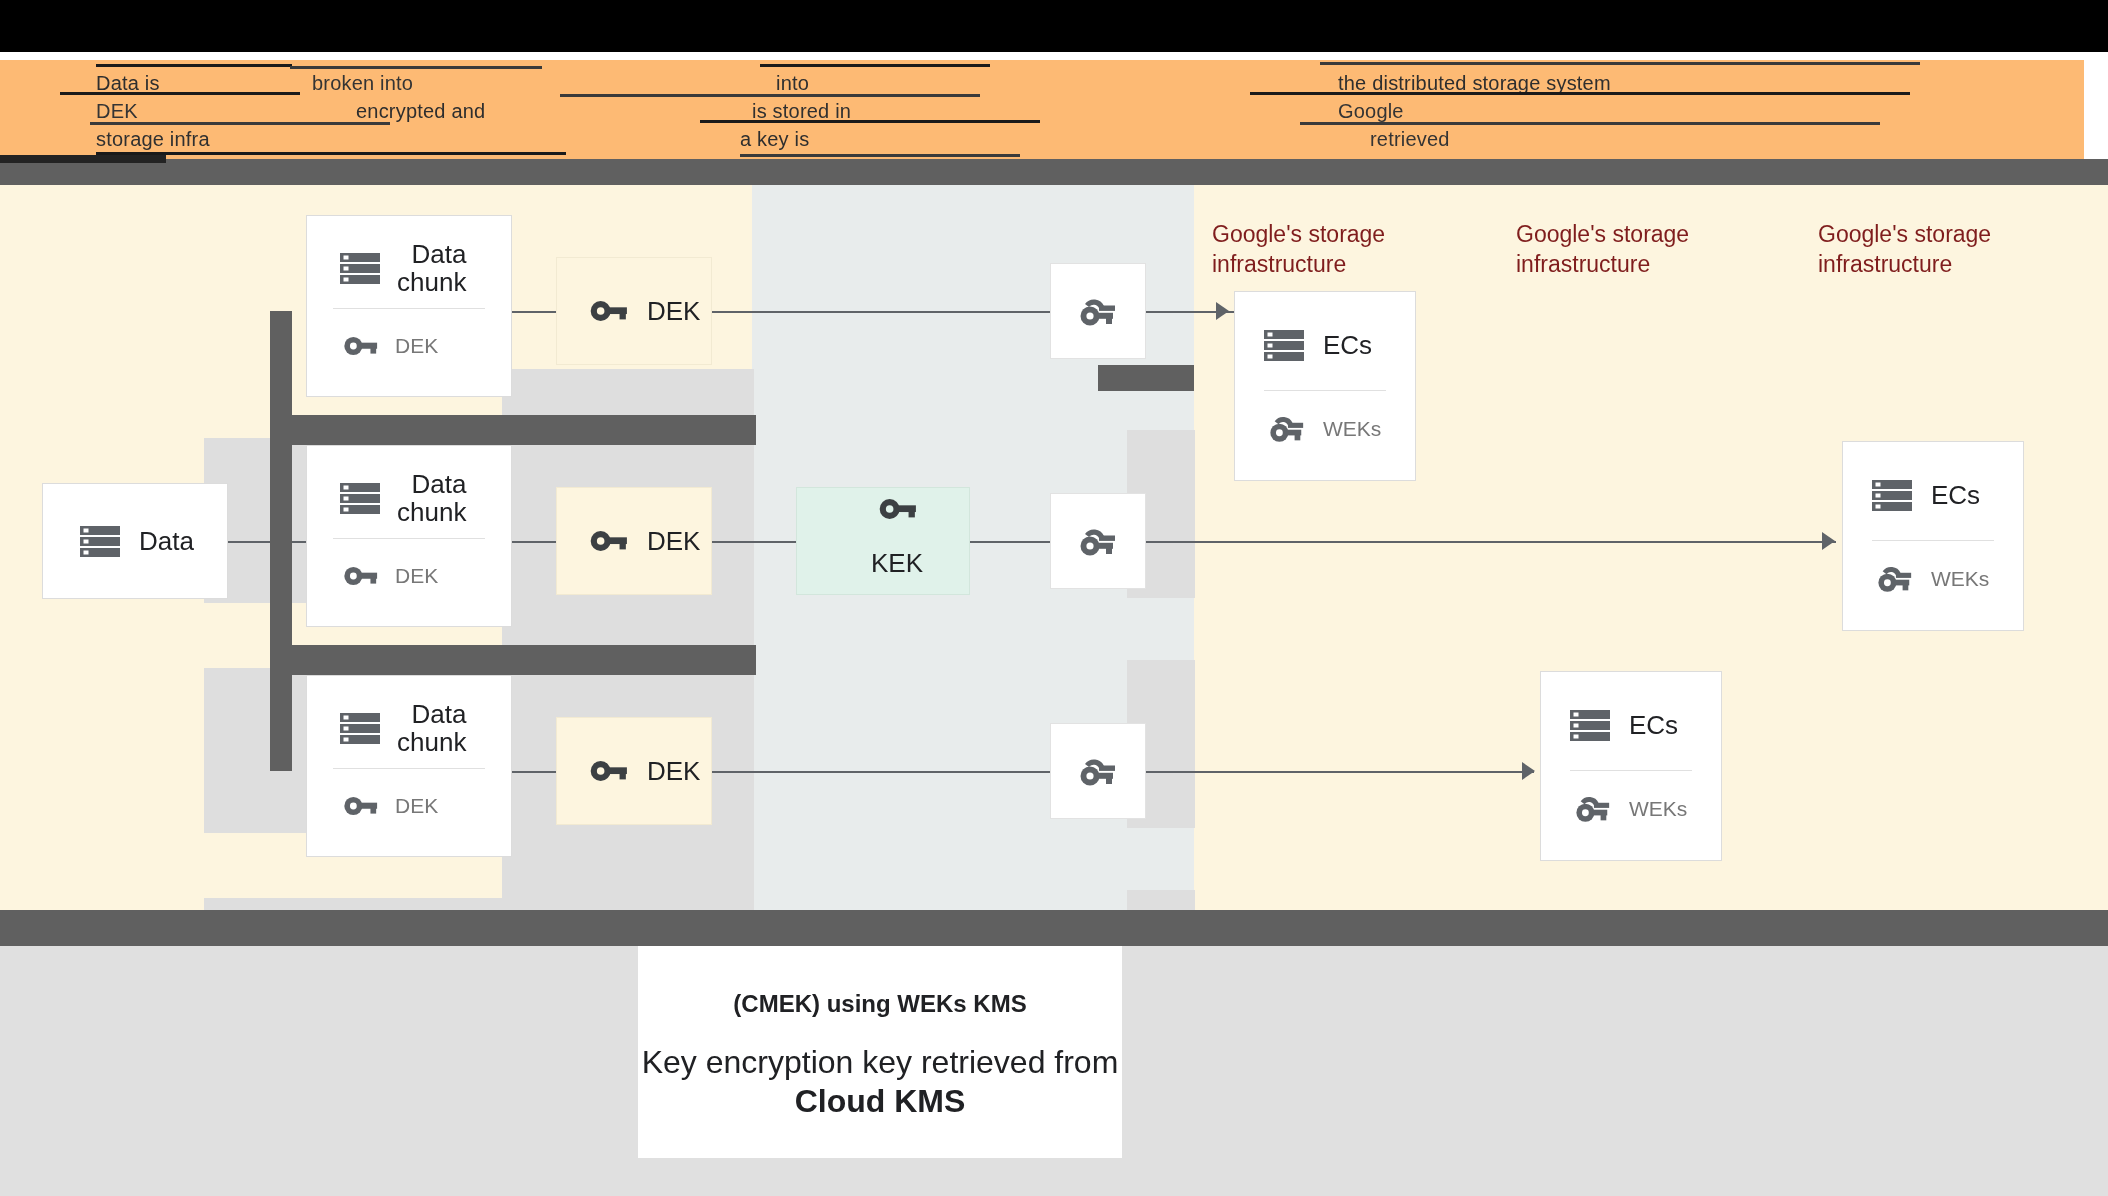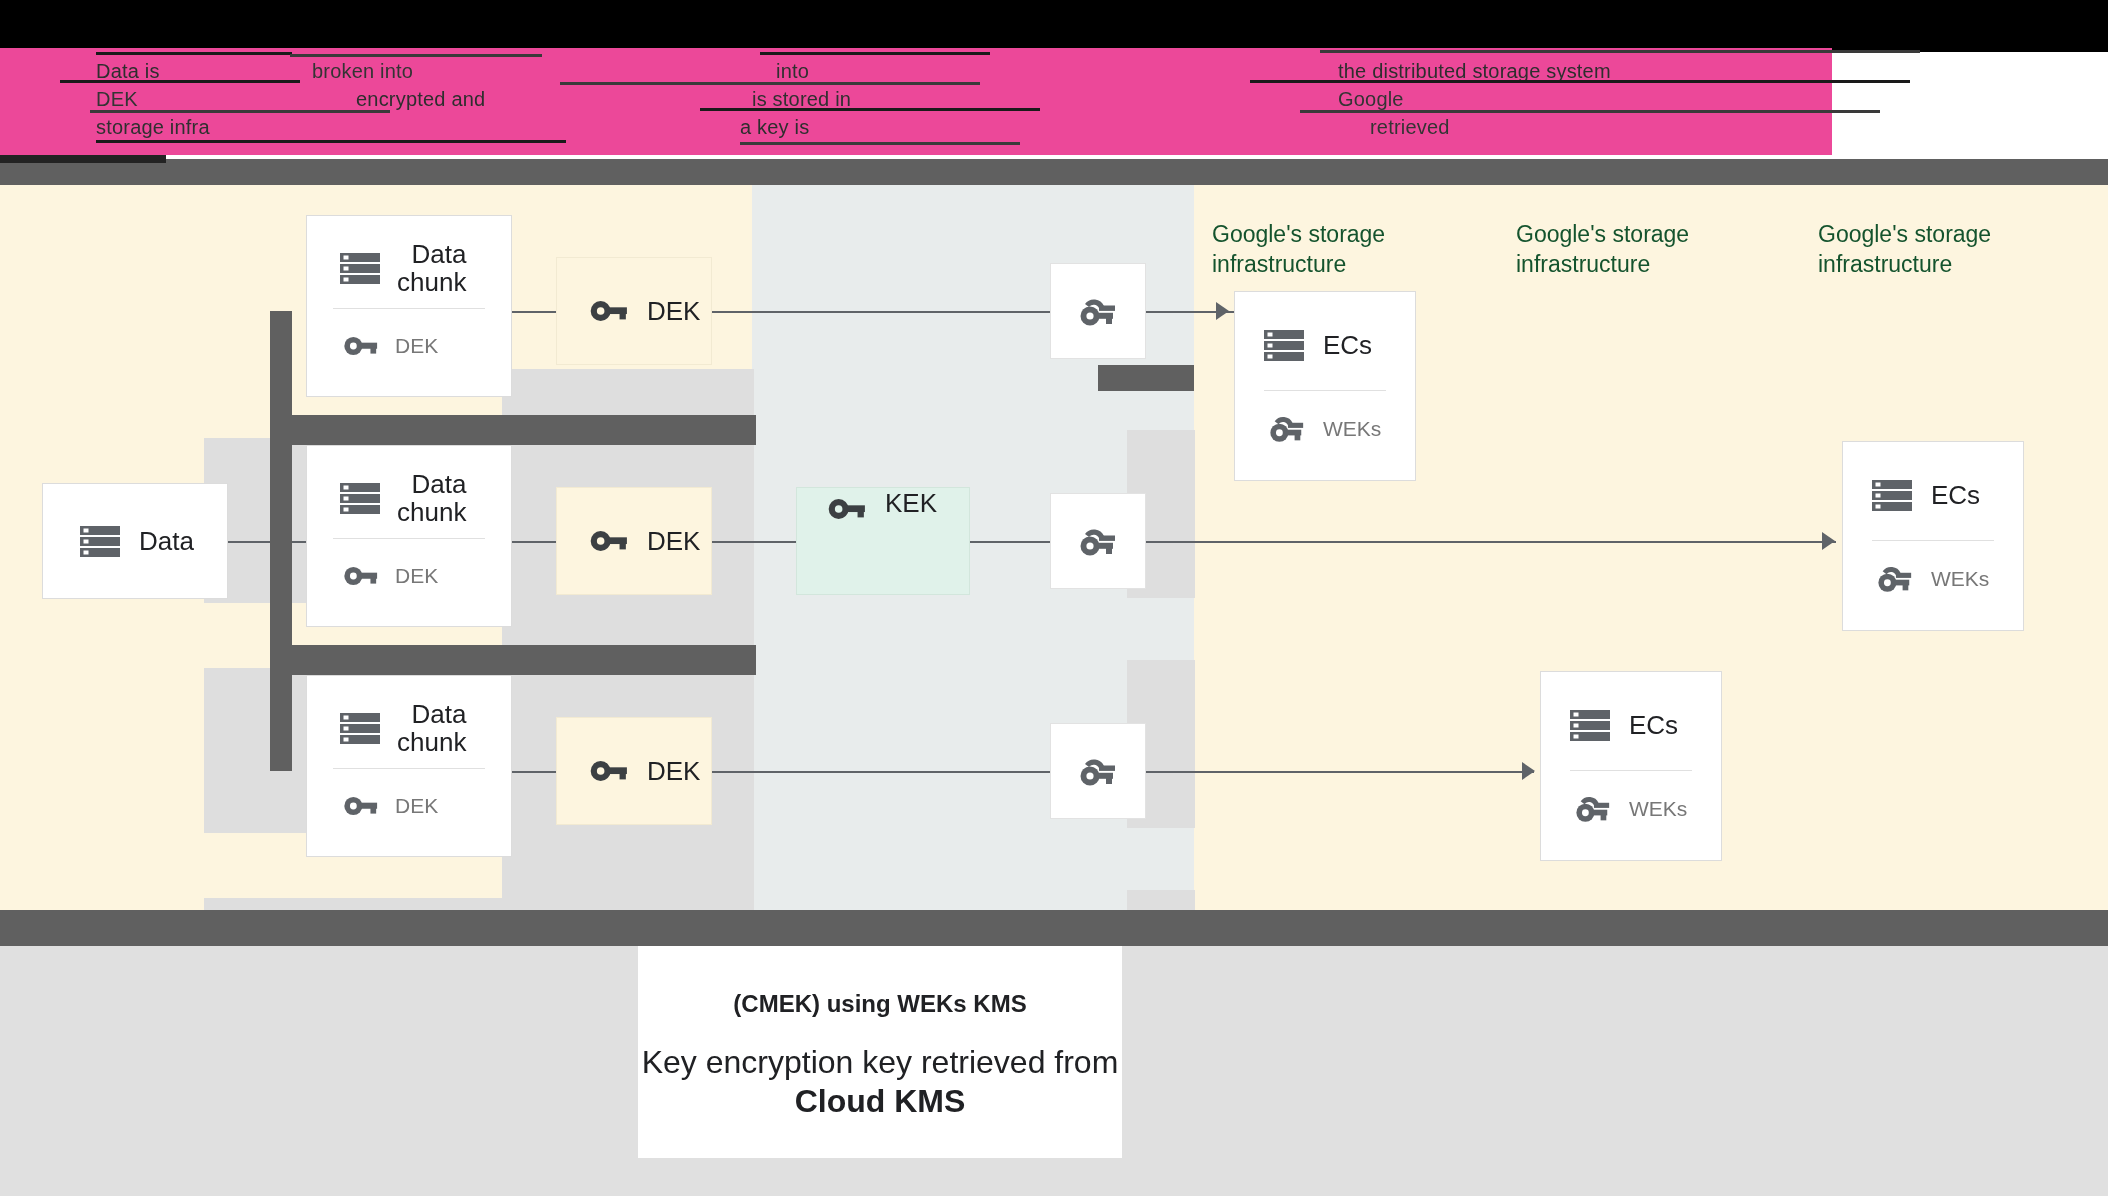--- a/index.html
+++ b/index.html
@@ -3,21 +3,21 @@
 <meta charset="utf-8">
 <style>
   html,body{margin:0;padding:0;background:#000;}
   body{width:2108px;height:1196px;position:relative;overflow:hidden;
        font-family:"Liberation Sans","DejaVu Sans",sans-serif;}
 
   #stage{position:absolute;left:0;top:0;width:2108px;height:1196px;background:#ffffff;}
 
   
   .band-black{position:absolute;left:0;top:0;width:2108px;height:52px;background:#000;}
-  .band-dark{position:absolute;left:0;top:48px;width:1832px;height:107px;background:#ec4899;}
+  .band-dark{position:absolute;left:0;top:60px;width:2084px;height:107px;background:#fdba74;}
   .band-gray{position:absolute;left:0;top:159px;width:2108px;height:26px;background:#606060;}
   .band-gray-notch{position:absolute;left:0;top:155px;width:166px;height:8px;background:#232323;}
 
   
   .ghost{position:absolute;color:#2e2e2e;font-size:20px;line-height:27px;white-space:pre;
          letter-spacing:.2px;}
   .ghost.g2{color:#343434;}
   .ghost.g3{color:#303030;}
   .strike{position:absolute;background:#1a1a1a;height:3px;}
   .strike.lt{background:#3a3a3a;}
@@ -40,36 +40,36 @@
   .wkey{display:inline-block;width:46px;height:40px;flex:0 0 46px;}
 
   .lbl-main{font-size:26px;color:#202124;line-height:28px;}
   .lbl-sub{font-size:21px;color:#777;}
   .lbl-dek{font-size:26px;color:#202124;}
 
   
   .dekbox{position:absolute;background:#fdf5df;border:1px solid #f2ead2;box-sizing:border-box;
           display:flex;align-items:center;padding-left:30px;gap:18px;}
   .kekbox{position:absolute;background:#e0f2ea;border:1px solid #d2e6dc;box-sizing:border-box;
-          display:flex;padding-left:28px;gap:18px;}
+          display:flex;align-items:center;padding-left:28px;gap:18px;flex-direction:column;}
 
   
   .wbox{position:absolute;background:#fff;border:1px solid #e2e2e2;box-sizing:border-box;
         display:flex;align-items:center;justify-content:center;}
 
   
   .ln{position:absolute;background:#5f6368;height:2px;}
   .arrowhead{position:absolute;width:0;height:0;border-top:9px solid transparent;
              border-bottom:9px solid transparent;border-left:13px solid #5f6368;}
 
   
   .ovl{position:absolute;background:#606060;}
 
   
-  .infra{position:absolute;font-size:23px;line-height:30px;color:#14532d;white-space:pre-line;}
+  .infra{position:absolute;font-size:23px;line-height:30px;color:#7f1d1d;white-space:pre-line;}
 
   
   #bottombar{position:absolute;left:0;top:910px;width:2108px;height:36px;background:#606060;}
   #bottomarea{position:absolute;left:0;top:946px;width:2108px;height:250px;background:#e0e0e0;}
   #caption{position:absolute;left:638px;top:946px;width:484px;height:212px;background:#fff;
            display:flex;flex-direction:column;align-items:center;justify-content:center;
            text-align:center;color:#202124;}
   .cap-b{font-size:24px;font-weight:bold;line-height:31px;}
   .cap-n{font-size:32px;line-height:31px;margin-top:28px;}
 </style>

